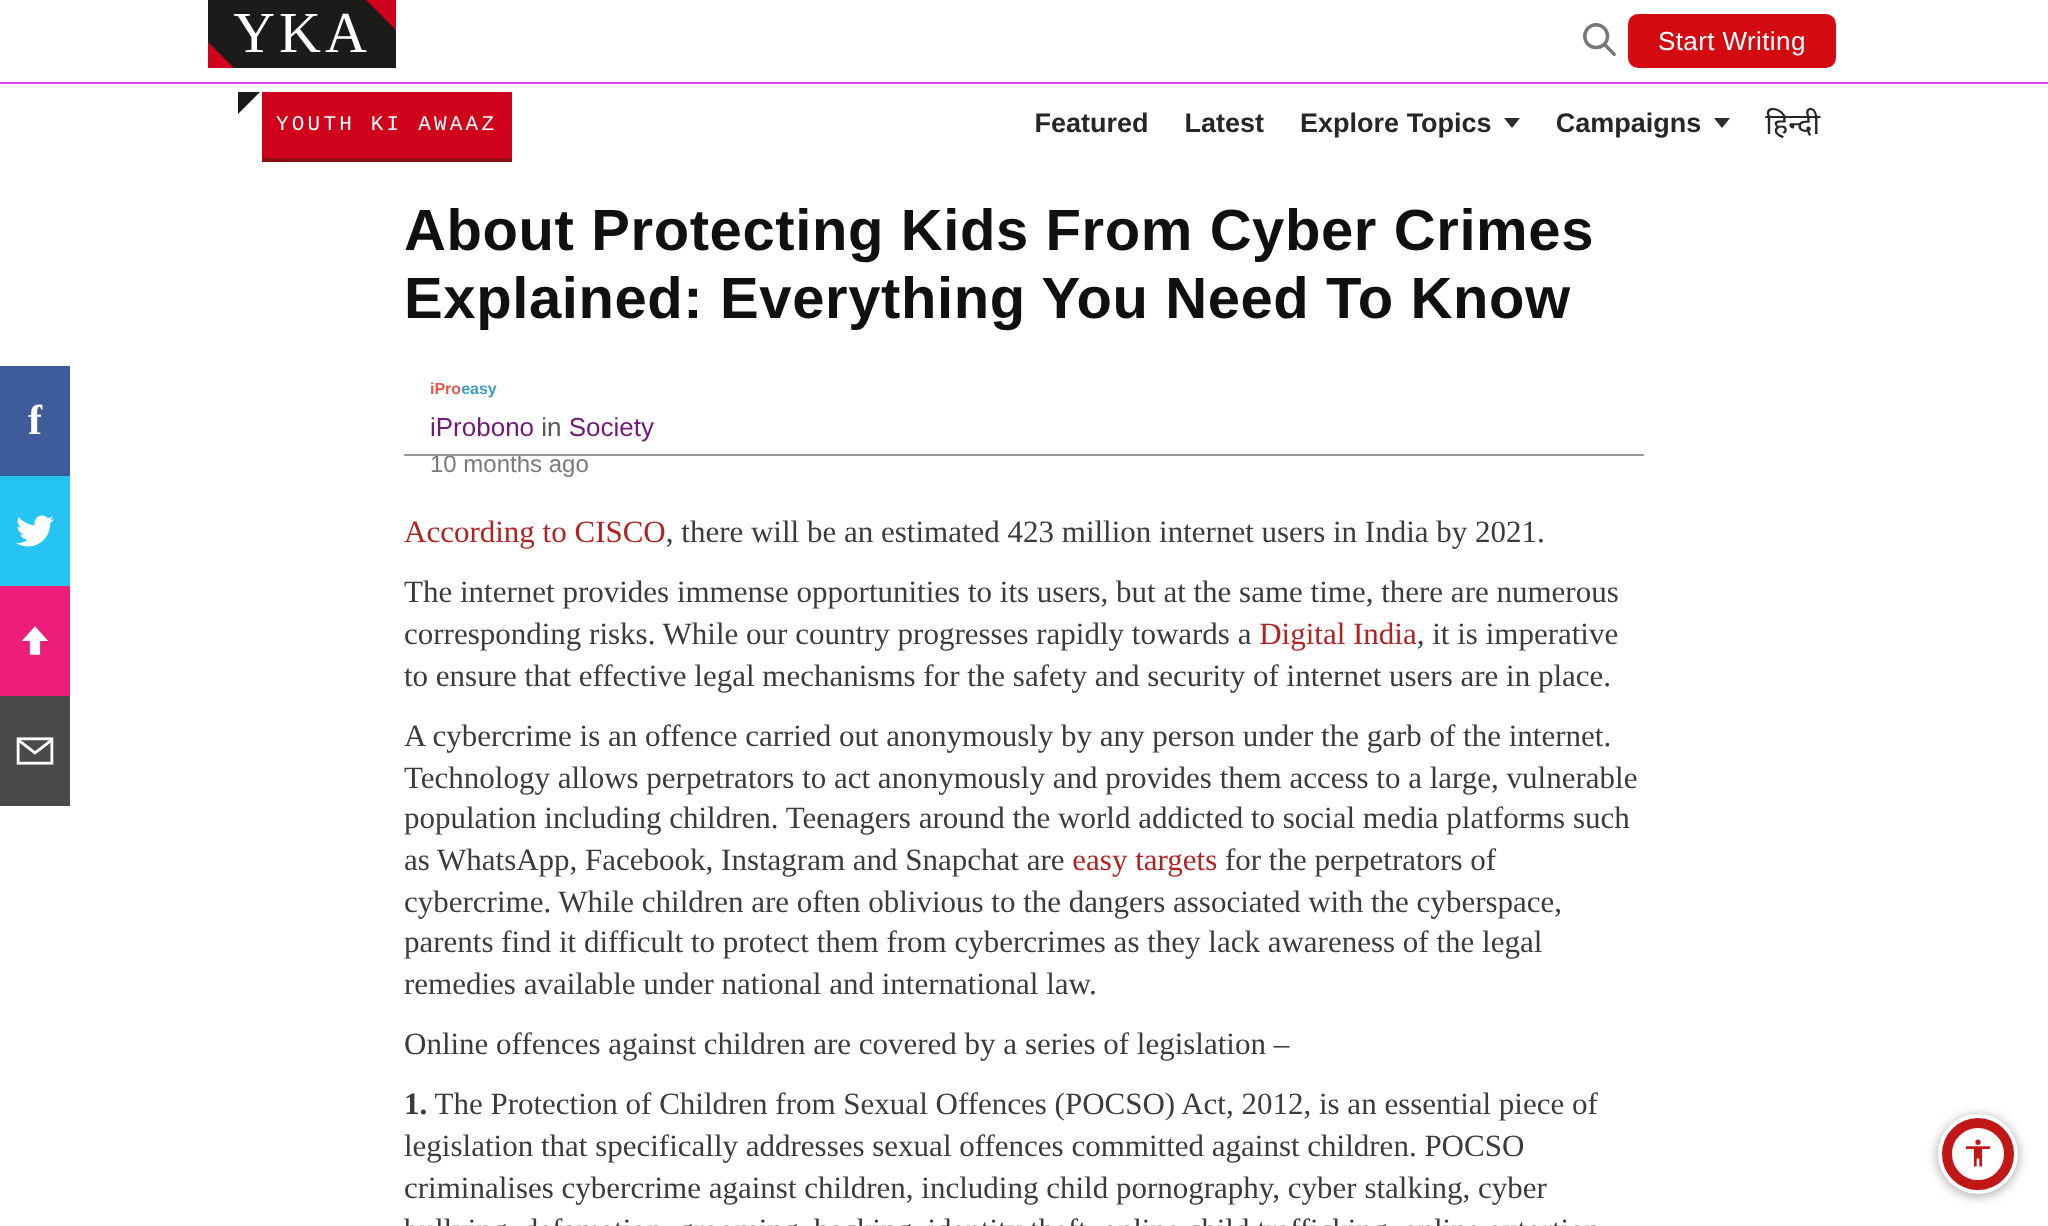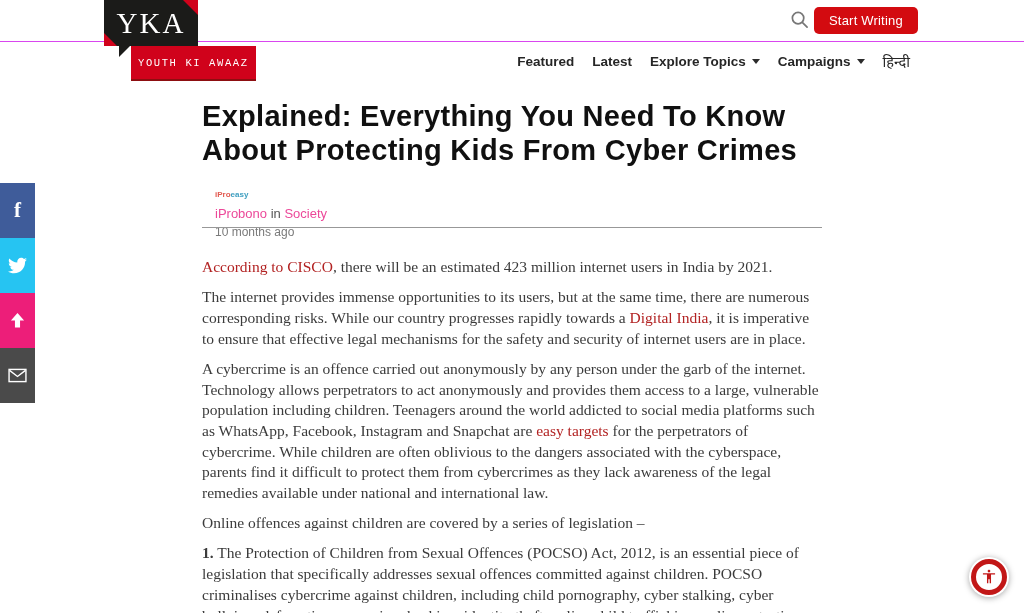--- a/index.html
+++ b/index.html
@@ -7,21 +7,21 @@
   body { font-family: "Liberation Sans", sans-serif; }
   .page { position: relative; width: 1024px; height: 613px; background: #fff; overflow: hidden; }
 
   
   .topbar { position: absolute; top: 0; left: 0; width: 1024px; height: 42px; background: #fff; border-bottom: 1px solid #d946ef; }
   .search-btn { position: absolute; left: 788px; top: 10px; width: 22px; height: 22px; background: none; border: none; cursor: pointer; }
   .start-writing { position: absolute; left: 814px; top: 7px; height: 27px; padding: 0 15px; background: #d30b10; color: #fff; border: none; border-radius: 5px; font-family: "Liberation Sans", sans-serif; font-size: 13px; letter-spacing: .2px; cursor: pointer; }
 
   
   .logo { position: absolute; left: 104px; top: 0; width: 150px; height: 64px; cursor: pointer; z-index: 10; }
-  .logo-box { position: absolute; left: 0; top: 0; width: 94px; height: 46px; background: #1b1b19; display: flex; align-items: center; justify-content: center; text-align: center; }
+  .logo-box { position: absolute; left: 0; top: 0; width: 94px; height: 34px; background: #1b1b19; display: flex; align-items: center; justify-content: center; text-align: center; }
   .logo-box::before { content: ""; position: absolute; top: 0; right: 0; width: 0; height: 0; border-left: 15px solid transparent; border-top: 15px solid #d0021b; }
   .logo-box::after { content: ""; position: absolute; bottom: 0; left: 0; width: 0; height: 0; border-right: 13px solid transparent; border-bottom: 13px solid #d0021b; }
   .logo-yka { position: relative; z-index: 2; color: #fff; font-family: "Liberation Serif", serif; font-size: 29px; letter-spacing: 2px; }
   .logo-tail { position: absolute; left: 15px; top: 46px; width: 0; height: 0; border-top: 11px solid #1b1b19; border-right: 11px solid transparent; }
   .logo-tagline { position: absolute; left: 27px; top: 46px; height: 35px; padding: 0 7px; background: #d0021b; border-bottom: 2px solid #8d0e11; color: #fff; font-family: Liberation Mono, monospace; font-size: 10.5px; letter-spacing: 1.6px; display: flex; align-items: center; white-space: nowrap; }
 
   
   .navbar { position: absolute; top: 47px; left: 0; width: 910px; height: 28px; display: flex; justify-content: flex-end; align-items: center; gap: 18px; padding-left: 16px; }
   .nav-item { display: flex; align-items: center; font-size: 13.5px; font-weight: bold; color: #262626; cursor: pointer; white-space: nowrap; }
   .nav-item.hindi { font-weight: normal; font-size: 14.5px; }
@@ -38,21 +38,21 @@
 
   
   .article-title { position: absolute; left: 202px; top: 100px; width: 680px; color: #101010; font-size: 29px; font-weight: bold; line-height: 33.5px; letter-spacing: .3px; }
   .title-line { white-space: nowrap; }
 
   .byline { position: absolute; left: 215px; top: 182px; display: flex; align-items: flex-start; flex-direction: column; }
   .avatar { width: 32px; height: 24px; display: flex; align-items: center; margin-right: 6px; font-size: 8px; font-weight: bold; cursor: pointer; }
   .avatar .av1 { color: #e25950; }
   .avatar .av2 { color: #3f9fc0; }
   .byline-line1 { font-size: 13px; color: #555; }
-  .byline-link { color: #ec4899; text-decoration: none; cursor: pointer; }
+  .byline-link { color: #701a75; text-decoration: none; cursor: pointer; }
   .byline-time { font-size: 12px; color: #7a7a7a; margin-top: 4px; }
 
   .divider { position: absolute; left: 202px; top: 227px; width: 620px; height: 1px; background: #989898; }
 
   .article-body { position: absolute; left: 202px; top: 257px; width: 621px; font-family: "Liberation Serif", serif; font-size: 15.5px; line-height: 20.7px; color: #3b3b3b; }
   .article-body p { margin: 0 0 9.5px 0; }
   .body-link { color: #b22222; text-decoration: none; cursor: pointer; }
   .bold { font-weight: bold; }
 
   
@@ -117,22 +117,22 @@
     </div>
     <div class="social-btn em">
       <svg width="19" height="15" viewBox="0 0 20 16">
         <rect x="1" y="1.5" width="18" height="13" fill="none" stroke="#fff" stroke-width="1.5"></rect>
         <path d="M1.5 2.5 L10 9 L18.5 2.5" fill="none" stroke="#fff" stroke-width="1.5"></path>
       </svg>
     </div>
   </aside>
 
   <h1 class="article-title">
+    <div class="title-line">About Protecting Kids From Cyber Crimes</div>
     <div class="title-line">Explained: Everything You Need To Know</div>
-    <div class="title-line">About Protecting Kids From Cyber Crimes</div>
   </h1>
 
   <div class="byline">
     <div class="avatar">
       <span class="av1">iPro</span>
         <span class="av2">easy</span>
     </div>
     <div>
       <div class="byline-line1">
         <a href="#" class="byline-link">iProbono</a><span> in </span><a href="#" class="byline-link">Society</a>

